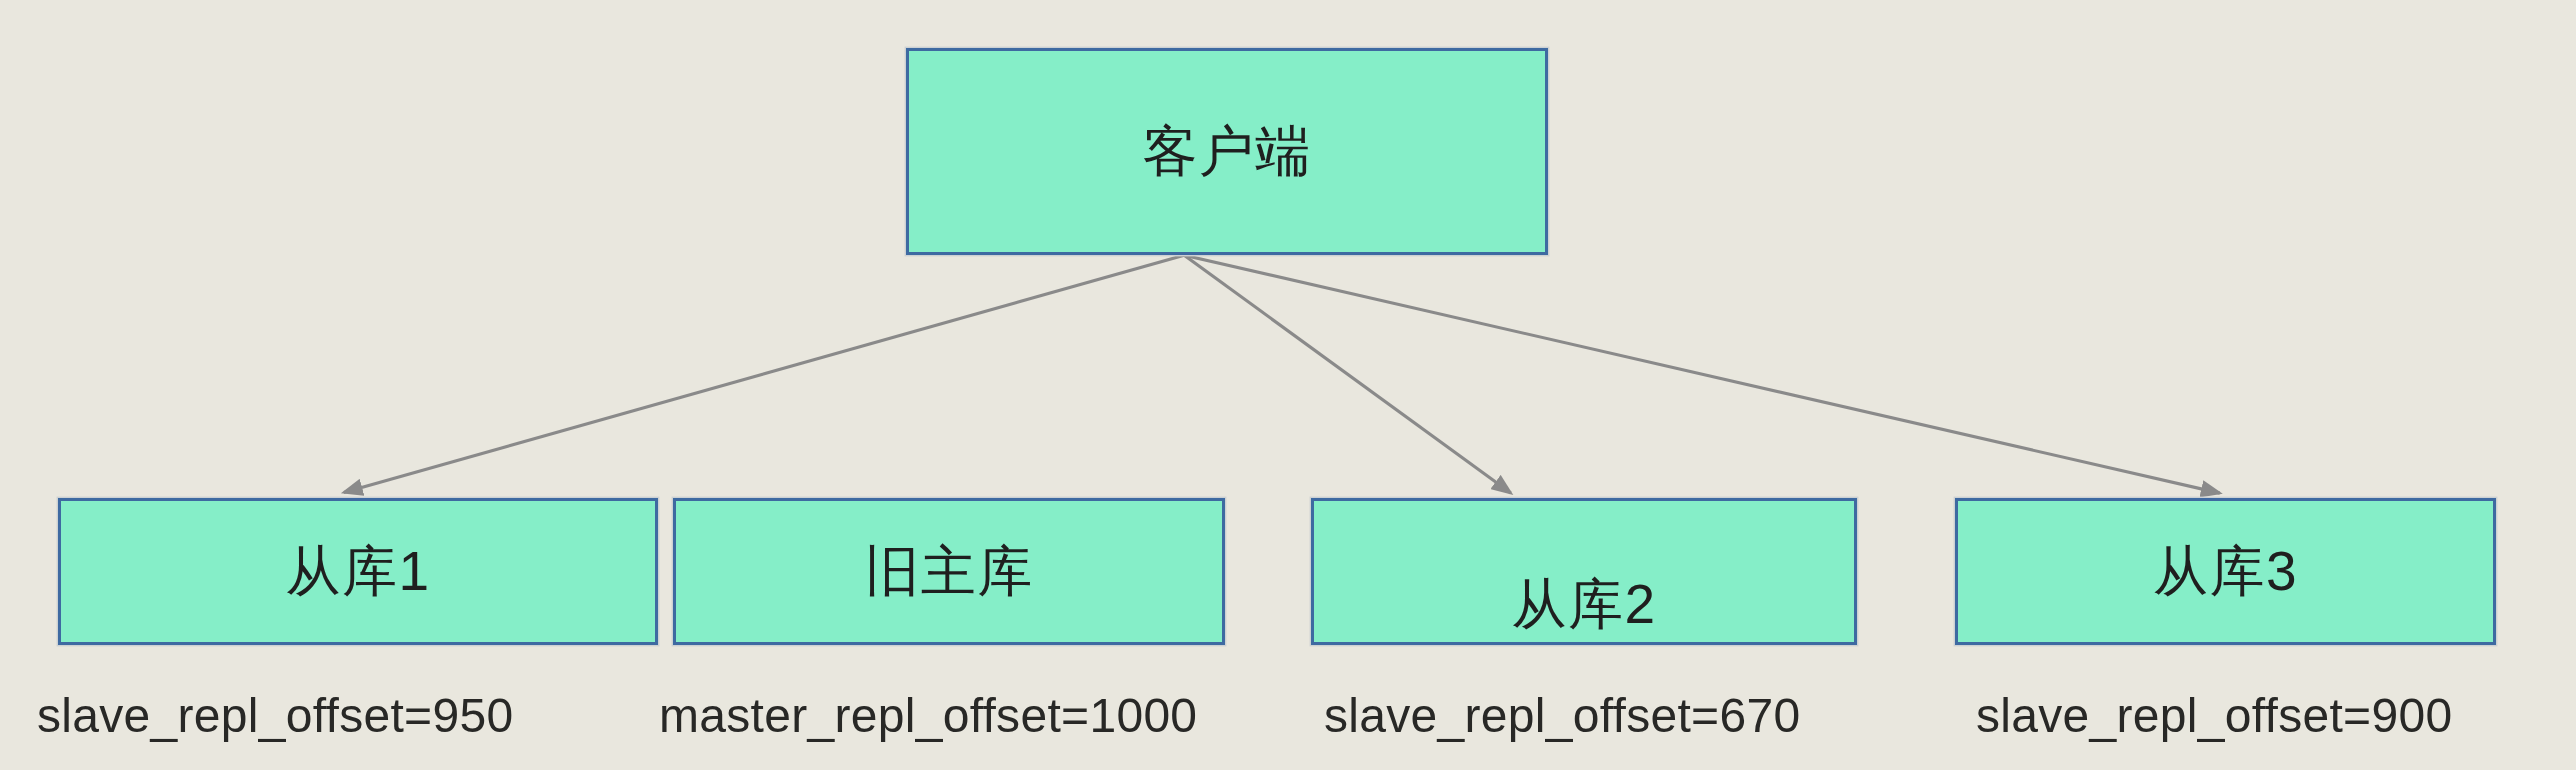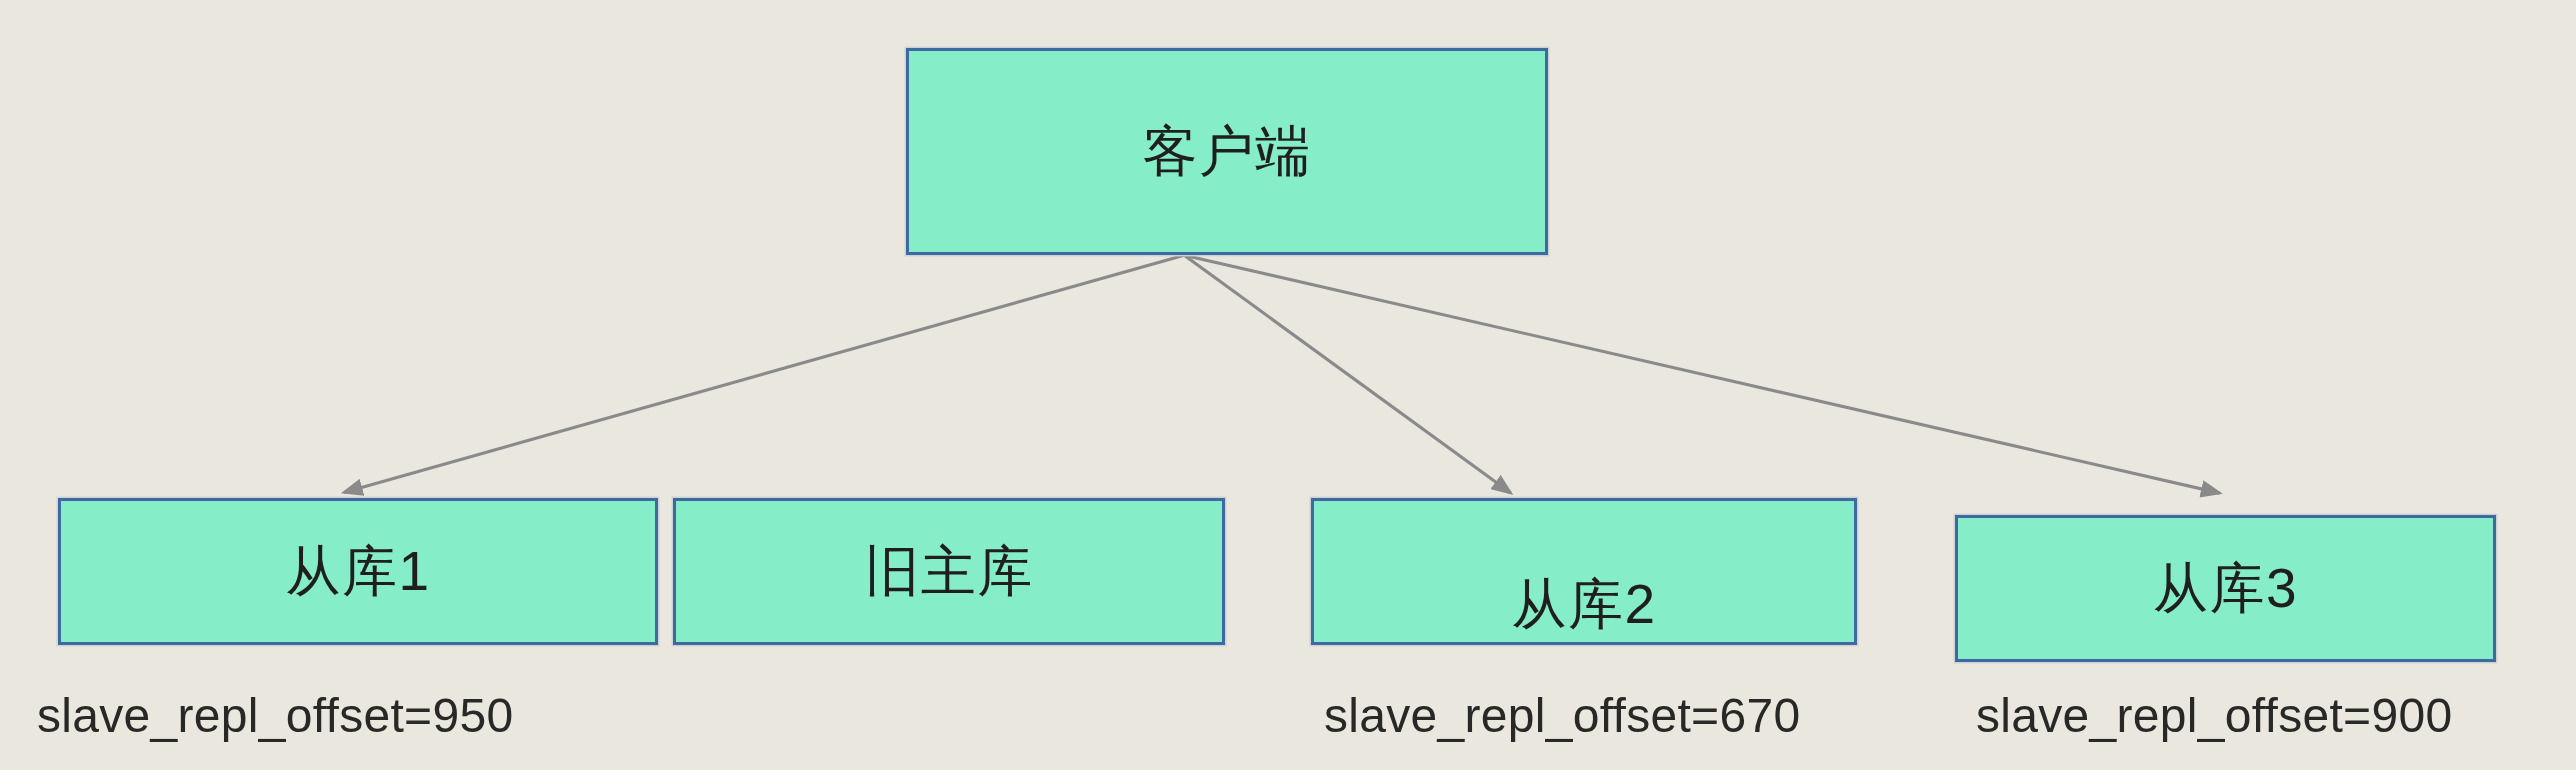--- a/index.html
+++ b/index.html
@@ -35,21 +35,21 @@
   .node .title {
     color: #1f1f1f;
     font-size: 55px;
     letter-spacing: 1.4px;
     white-space: nowrap;
   }
   .node-client { left: 906px; top: 48px;  width: 642px; height: 207px; }
   .node-1      { left: 58px;   top: 498px; width: 600px; height: 147px; }
   .node-2      { left: 673px;  top: 498px; width: 552px; height: 147px; text-align: center; }
   .node-3      { left: 1311px; top: 498px; width: 546px; height: 147px; align-items: flex-end; }
-  .node-4      { left: 1955px; top: 498px; width: 541px; height: 147px; margin-top: 17px; }
+  .node-4      { left: 1955px; top: 498px; width: 541px; height: 147px; }
   .offset-label {
     position: absolute;
     top: 688px;
     height: 55px;
     line-height: 55px;
     text-align: left;
     font-size: 48px;
     color: #282826;
     white-space: nowrap;
     letter-spacing: 0.3px;
@@ -90,19 +90,20 @@
   <div class="node node-3">
     <span class="title">从库2</span>
   </div>
 
   <div class="node node-4">
     <span class="title">从库3</span>
   </div>
 
   <div class="offset-label label-1">slave_repl_offset=950</div>
 
+  <div class="offset-label label-2">master_repl_offset=1000</div>
 
   <div class="offset-label label-3">slave_repl_offset=670</div>
 
   <div class="offset-label label-4">slave_repl_offset=900</div>
 
 </div>
 
 
 </body></html>

